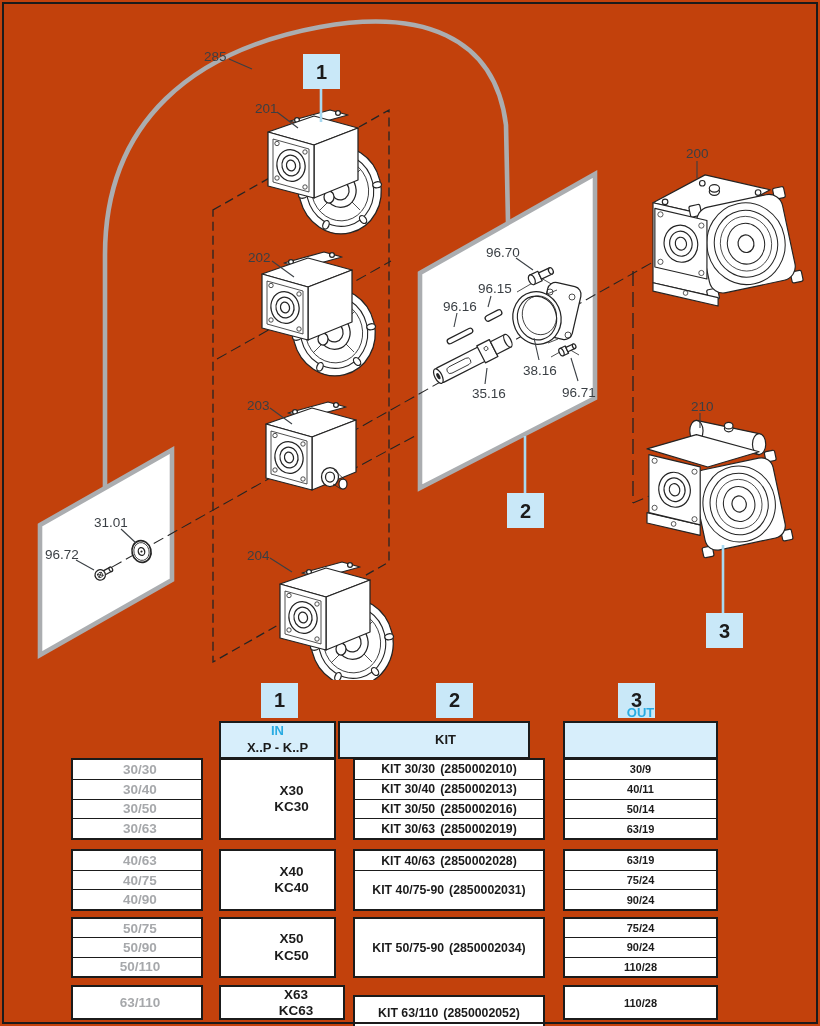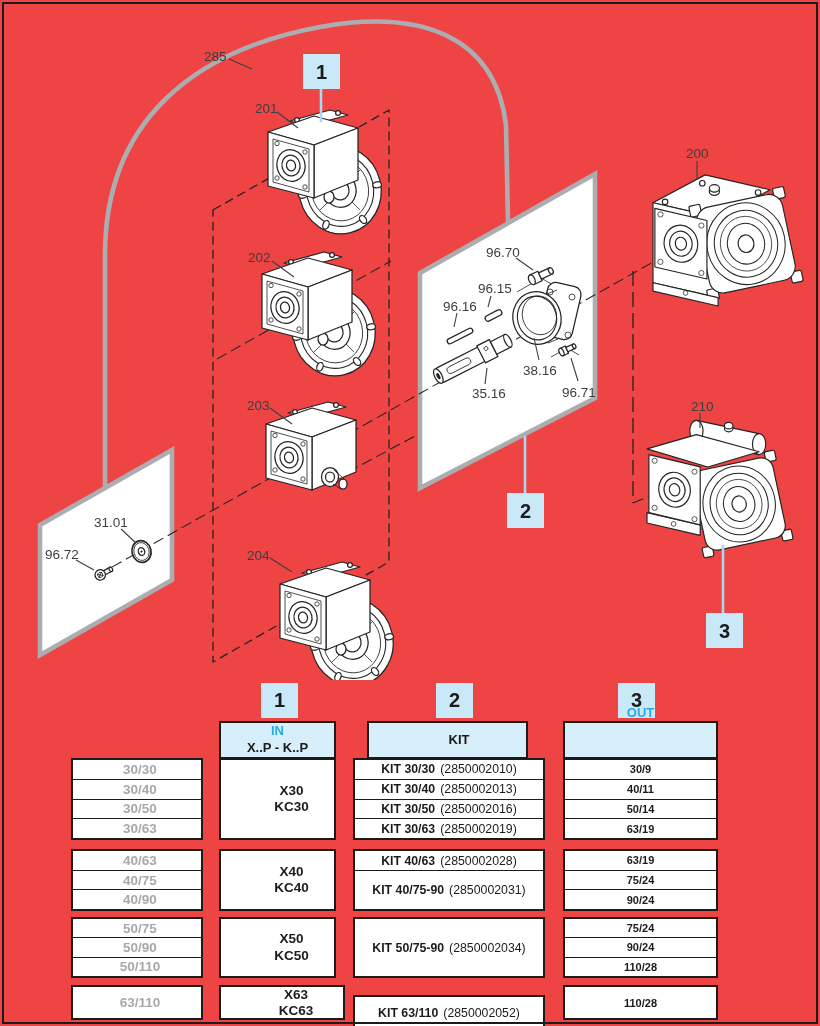--- a/index.html
+++ b/index.html
@@ -1,18 +1,18 @@
 <!DOCTYPE html>
 <html><head>
 <meta charset="utf-8">
 <style>
   * { box-sizing: border-box; margin: 0; padding: 0; }
   html,body { background:#e8e8e8; }
   .page {
-    position: relative; width: 820px; height: 1026px; background:#ef4444;
+    position: relative; width: 820px; height: 1026px; background:#c2410c;
     font-family: "Liberation Sans", "DejaVu Sans", sans-serif; overflow: hidden;
     margin: 0 auto;
   }
   .pborder { position:absolute; inset:2px; border:2px solid #1b1b1b; pointer-events:none; z-index:30; }
   .diagram  { position:absolute; left:0; top:0; z-index:5; }
 
   
   .f  { fill:#ffffff; stroke:#242424; stroke-width:1.25; stroke-linejoin:round; }
   .n  { fill:none;    stroke:#242424; stroke-width:1.1;  stroke-linejoin:round; }
   .thin { stroke-width:0.8; }
@@ -41,21 +41,21 @@
   }
   .hdr .t { color:#29abe2; }
   .grp { position:absolute; border:2px solid #1b1b1b; background:#fff; display:flex; flex-direction:column; }
   .grp .row { flex:1; display:flex; align-items:center; justify-content:center; border-top:1.6px solid #1b1b1b; }
   .grp .row:first-child { border-top:none; }
   .grp .row.h2 { flex:2; }
   .ratio .row { color:#a6a8ab; font-weight:bold; font-size:13.5px;padding-left:6px; }
   .incell { align-items:center; justify-content:center; font-weight:bold; font-size:13.5px; color:#1b1b1b; line-height:1.2; text-align:center;padding-left:28px; }
   .kit .row { font-size:12.3px; color:#1b1b1b; white-space:nowrap; }
   .kit .kn { font-weight:bold; margin-right:5px; }
-  .kit .kc { font-weight:normal; }
+  .kit .kc { font-weight:bold; }
   .out .row { font-weight:bold; font-size:11px; color:#1b1b1b; }
 </style>
 </head>
 <body>
 
 <div class="page">
   <div class="pborder"></div>
 
   <svg class="diagram" width="820" height="680" viewBox="0 0 820 680">
     <defs>
@@ -327,21 +327,21 @@
   <div class="tlayer">
 
     <div class="badge" style="left:261px; top:683px;">1</div>
     <div class="badge" style="left:436px; top:683px;">2</div>
     <div class="badge" style="left:618px; top:683px;">3</div>
 
     <div class="hdr" style="left:219px; top:721px; width:117px; height:38px;">
       <span class="t">IN</span>
       <span>X..P - K..P</span>
     </div>
-    <div class="hdr" style="left:367px; top:721px; width:161px; height:38px;padding-left:23px;">
+    <div class="hdr" style="left:338px; top:721px; width:192px; height:38px;padding-left:23px;">
       <span>KIT</span>
     </div>
     <div class="hdr" style="left:563px; top:721px; width:155px; height:38px;gap:37px;">
       <span class="t">OUT</span>
       <span>XC - KC</span>
     </div>
 
     <div class="grp ratio" style="left:71px; top:758px; width:132px; height:82px;">
       <div class="row">30/30</div>
       <div class="row">30/40</div>

